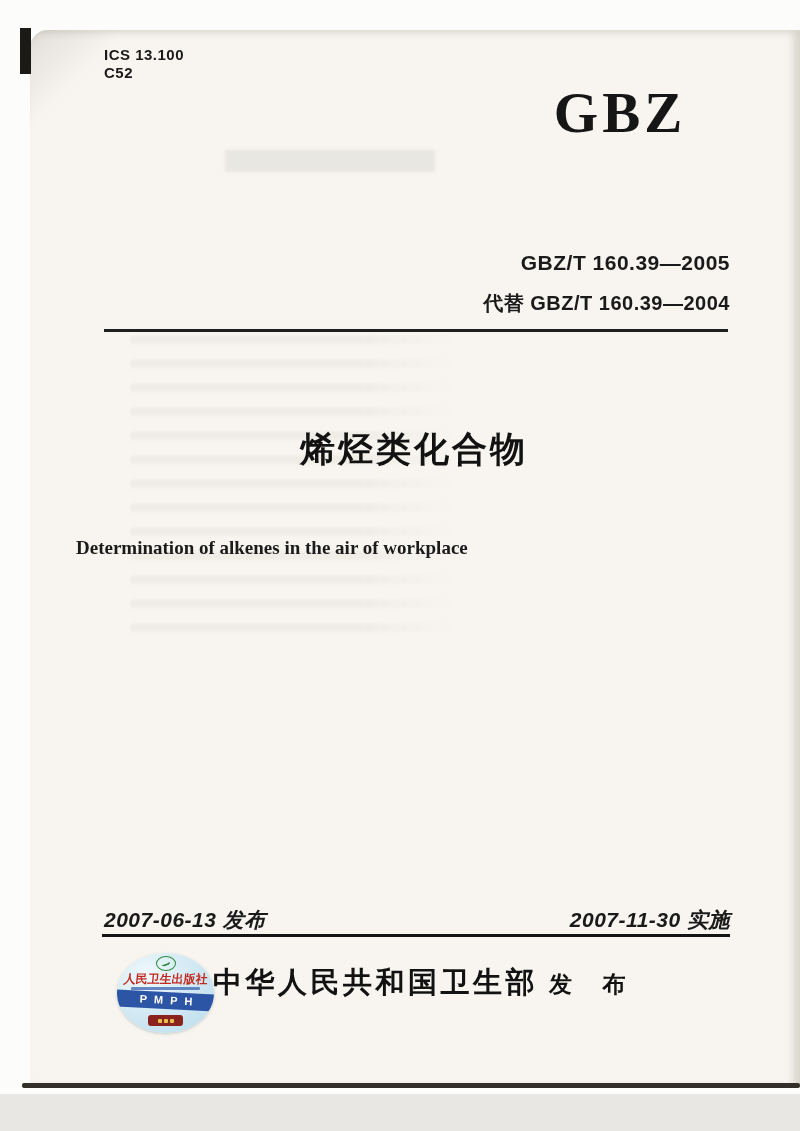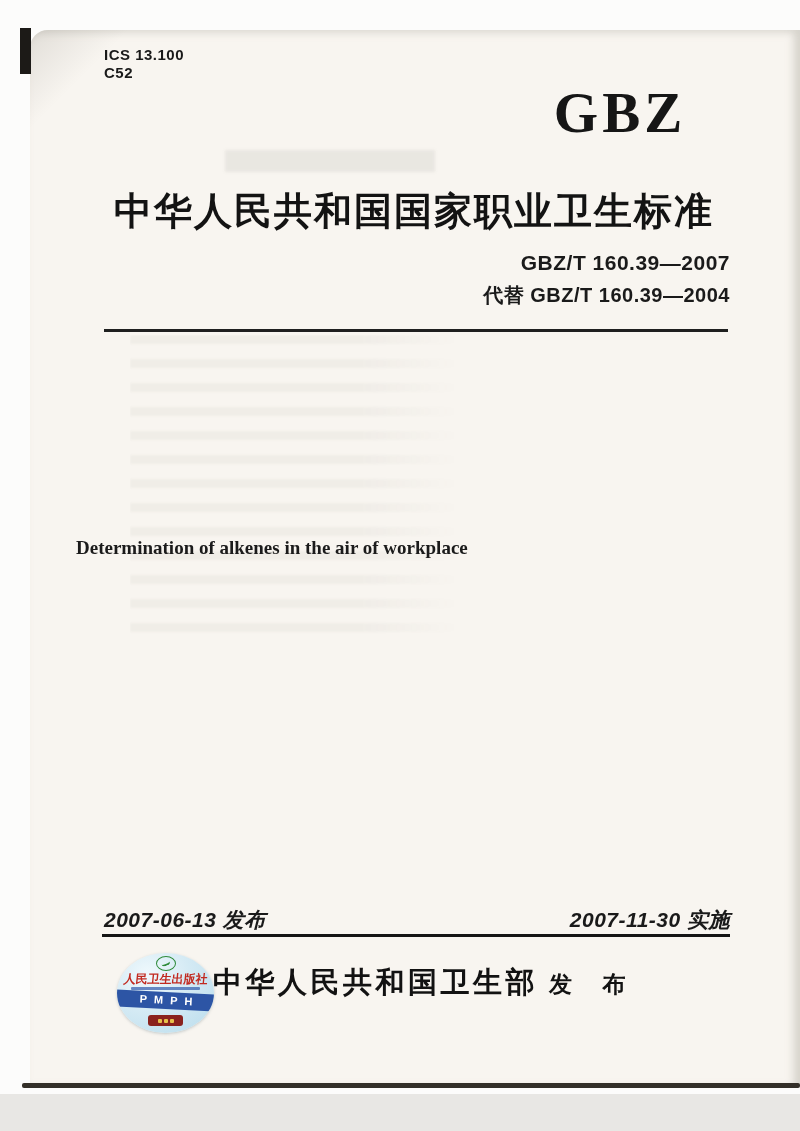--- a/index.html
+++ b/index.html
@@ -108,21 +108,21 @@
   }
 
   .std-numbers {
     position: absolute;
     left: 330px; top: 251px;
     width: 400px;
     text-align: right;
     font-weight: bold;
   }
   .std-number-current { font-size: 21px; letter-spacing: 0.5px; }
-  .std-number-replaces { font-size: 20px; margin-top: 7px; letter-spacing: 0.5px; }
+  .std-number-replaces { font-size: 20px; margin-top: 15px; letter-spacing: 0.5px; }
 
   .rule-top {
     position: absolute;
     left: 104px; top: 329px;
     width: 624px; height: 3px;
     background: #1f1f1f;
   }
 
   .doc-title {
     position: absolute;
@@ -283,30 +283,30 @@
   <div class="ghost"></div>
   <div class="ghost2"></div>
 
   <div class="ics">
     <div>ICS 13.100</div>
     <div>C52</div>
   </div>
 
   <div class="gbz-logo">GBZ</div>
 
-  <div class="std-heading">中华人民共和国国家职业卫生标准</div>
 
   <div class="std-numbers">
-    <div class="std-number-current">GBZ/T 160.39—2007</div>
+    <div class="std-number-current">GBZ/T 160.39—2005</div>
     <div class="std-number-replaces">代替 GBZ/T 160.39—2004</div>
   </div>
 
   <div class="rule-top"></div>
 
   <div class="doc-title">
+    <div>烯烃类化合物</div>
   </div>
 
   <div class="doc-title-en">Determination of alkenes in the air of workplace</div>
 
   <div class="dates-row">
     <span>2007-06-13 发布</span>
     <span>2007-11-30 实施</span>
   </div>
   <div class="rule-bottom"></div>
 

